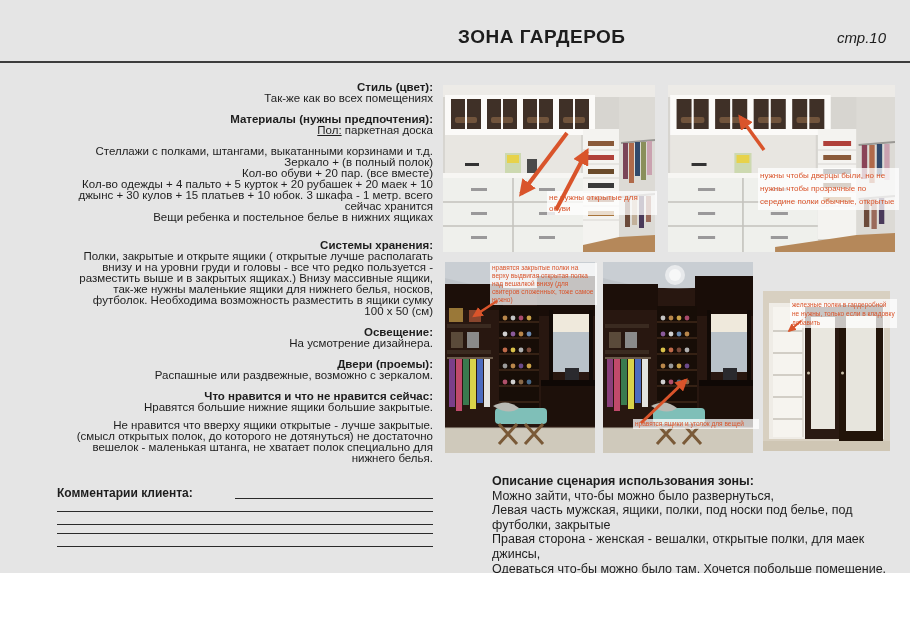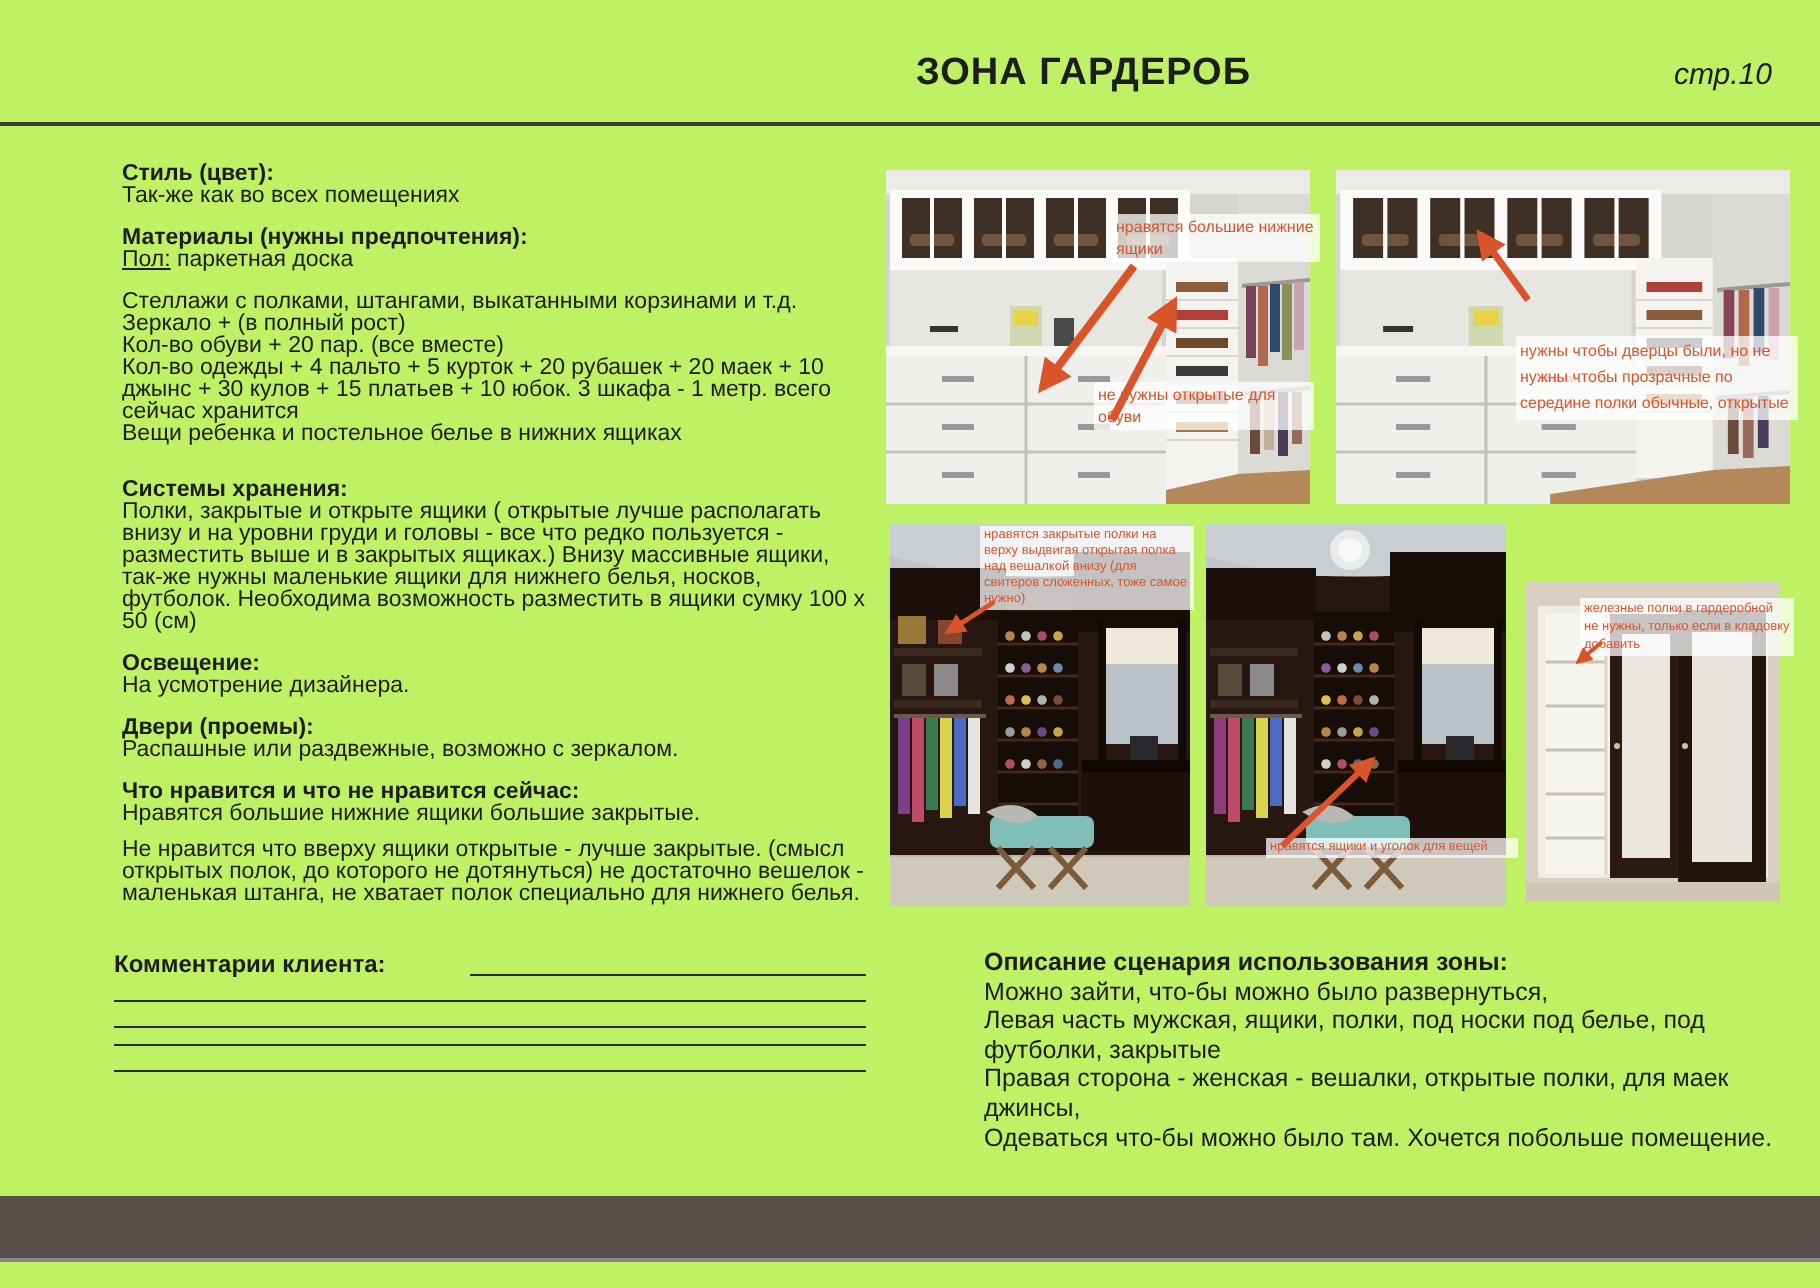--- a/index.html
+++ b/index.html
@@ -1,24 +1,24 @@
 <!DOCTYPE html>
 <html><head>
 <meta charset="utf-8">
 <style>
   html,body{margin:0;padding:0;background:#fff;}
-  .page{position:relative;width:910px;height:644px;background:#bef264;overflow:hidden;
+  .page{position:relative;width:910px;height:573px;background:#e5e5e5;overflow:hidden;
         font-family:"Liberation Sans",sans-serif;color:#1d1d1d;}
   
   .title{position:absolute;left:458px;top:26px;font-size:19px;font-weight:bold;letter-spacing:.5px;}
   .pagenum{position:absolute;right:24px;top:29px;font-size:15px;font-style:italic;}
   .hrule{position:absolute;left:0;top:61px;width:910px;height:2px;background:#3c3c3c;}
   
   .col-left{position:absolute;left:57px;top:82px;width:376px;font-size:11.5px;line-height:11px;}
-  .sec{margin:0 0 10px 4px;}
+  .sec{margin:0 0 10px 16px;text-align:right;}
   .sec.mb-lg{margin-bottom:17px;}
   .sec .h{font-weight:bold;}
   .sec p{margin:0;}
   .sec p.gap{margin-top:7px;}
   .ul{text-decoration:underline;}
   .comments{margin-top:22px;}
   .comments-row{display:flex;align-items:flex-end;font-weight:bold;font-size:12px;gap:36px;}
   .fill-line{flex:1;border-bottom:1.5px solid #2a2a2a;margin-left:6px;height:12px;}
   .rule{border-bottom:1.5px solid #2a2a2a;height:12px;}
   .rule.sm{height:8px;}
@@ -61,21 +61,21 @@
     <div class="sec">
       <div class="h">Стиль (цвет):</div>
       <p>Так-же как во всех помещениях</p>
     </div>
     <div class="sec">
       <div class="h">Материалы (нужны предпочтения):</div>
       <p><span class="ul">Пол:</span><span> паркетная доска</span></p>
     </div>
     <div class="sec mb-lg">
       <p>Стеллажи с полками, штангами, выкатанными корзинами и т.д.</p>
-      <p>Зеркало + (в полный рост)</p>
+      <p>Зеркало + (в полный полок)</p>
       <p>Кол-во обуви + 20 пар. (все вместе)</p>
       <p>Кол-во одежды + 4 пальто + 5 курток + 20 рубашек + 20 маек + 10 джынс + 30 кулов + 15 платьев + 10 юбок. 3 шкафа - 1 метр. всего сейчас хранится</p>
       <p>Вещи ребенка и постельное белье в нижних ящиках</p>
     </div>
     <div class="sec">
       <div class="h">Системы хранения:</div>
       <p>Полки, закрытые и открыте ящики ( открытые лучше располагать внизу и на уровни груди и головы - все что редко пользуется - разместить выше и в закрытых ящиках.) Внизу массивные ящики, так-же нужны маленькие ящики для нижнего белья, носков, футболок. Необходима возможность разместить в ящики сумку 100 х 50 (см)</p>
     </div>
     <div class="sec">
       <div class="h">Освещение:</div>
@@ -410,21 +410,20 @@
       <rect x="42" y="16" width="36" height="132" fill="#2a1a12"></rect>
       <rect x="48" y="26" width="24" height="112" fill="#e9e7df"></rect>
       <rect x="76" y="14" width="44" height="136" fill="#221409"></rect>
       <rect x="83" y="25" width="30" height="115" fill="#e7e5dd"></rect>
       <circle cx="45.5" cy="82" r="1.5" fill="#cabfa8"></circle>
         <circle cx="79.5" cy="82" r="1.5" fill="#cabfa8"></circle>
       <rect x="0" y="150" width="127" height="10" fill="#cfc6b4"></rect>
     </svg>
   </div>
 
-  <div class="ann" id="ann1" style="color: rgb(217, 84, 43);">нравятся большие нижние ящики</div>
   <div class="ann" id="ann2" style="color: rgb(217, 84, 43);">не нужны открытые для обуви</div>
   <div class="ann" id="ann3" style="color: rgb(217, 84, 43); margin-top: 32px;">нужны чтобы дверцы были, но не нужны чтобы прозрачные по середине полки обычные, открытые</div>
   <div class="ann" id="ann4" style="color: rgb(217, 84, 43);">нравятся закрытые полки на верху выдвигая открытая полка над вешалкой внизу (для свитеров сложенных, тоже самое нужно)</div>
   <div class="ann" id="ann5" style="color: rgb(217, 84, 43);">нравятся ящики и уголок для вещей</div>
   <div class="ann" id="ann6" style="color: rgb(217, 84, 43);">железные полки в гардеробной не нужны, только если в кладовку добавить</div>
 
   <svg class="overlay" width="910" height="644" viewBox="0 0 910 644">
     <defs>
       <marker id="ah" viewBox="0 0 10 10" refX="8" refY="5" markerWidth="4.2" markerHeight="4.2" orient="auto-start-reverse">
         <path d="M0,0 L10,5 L0,10 z" fill="#d9542b"></path>

